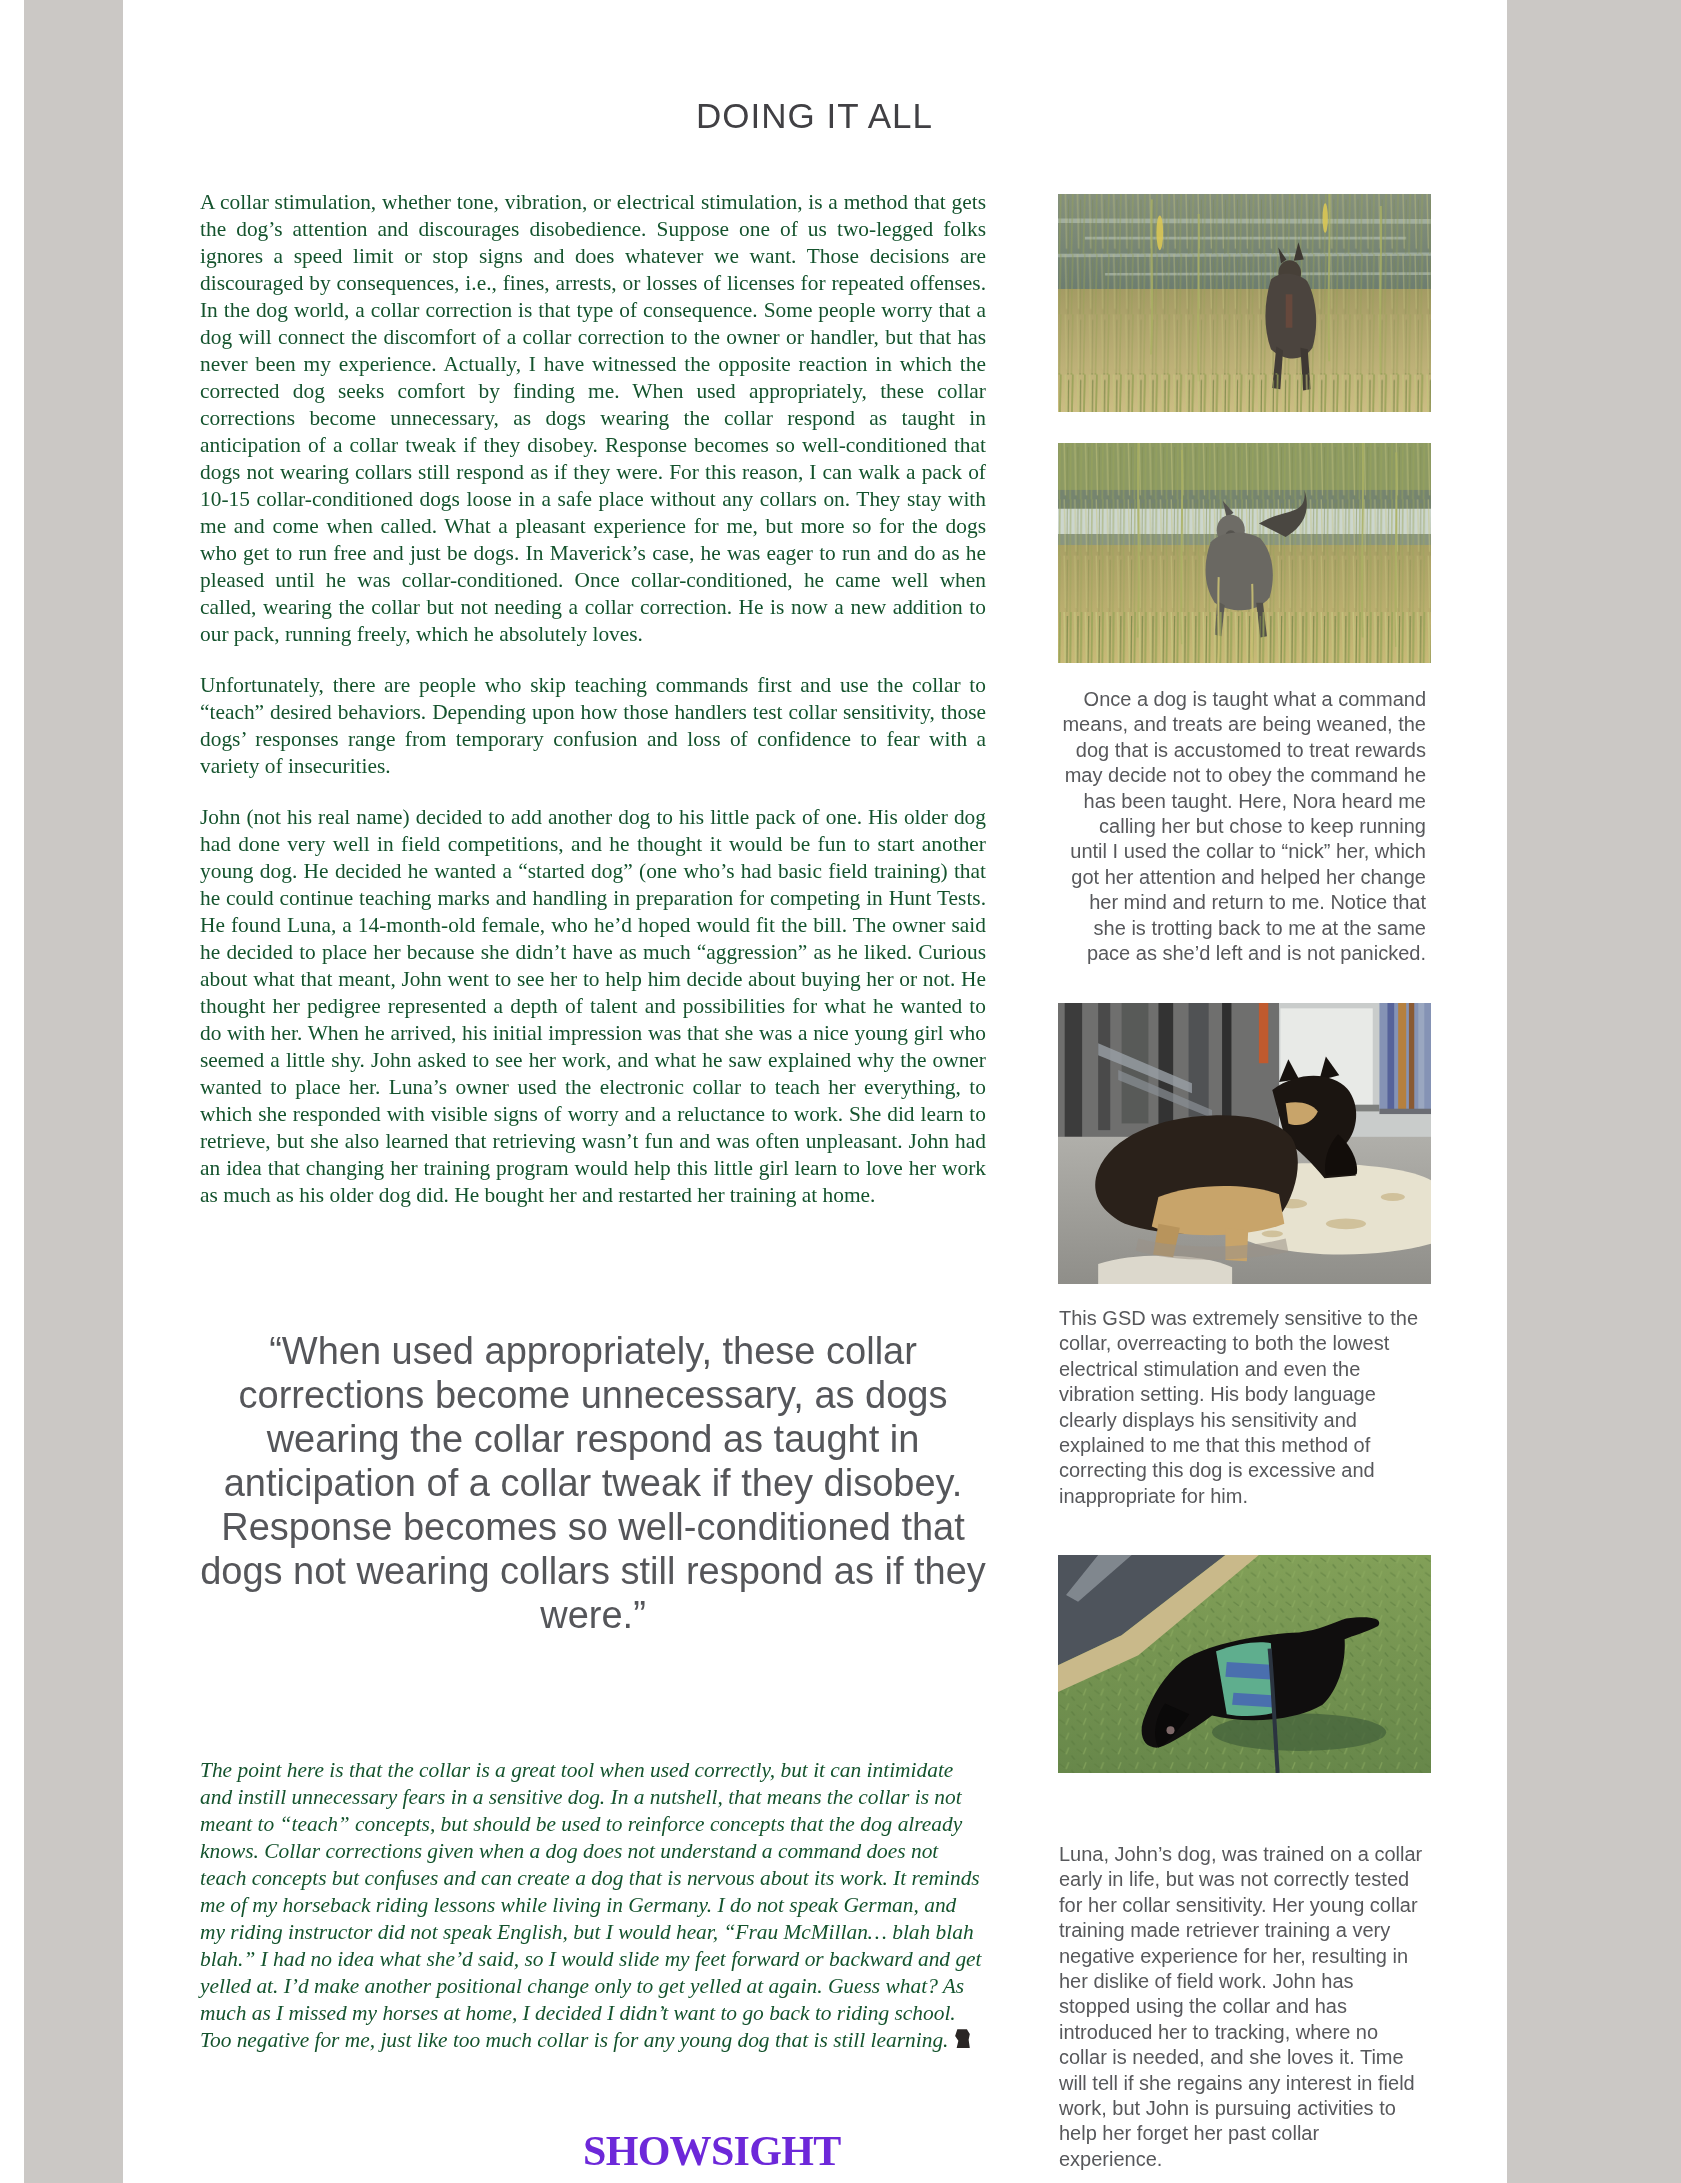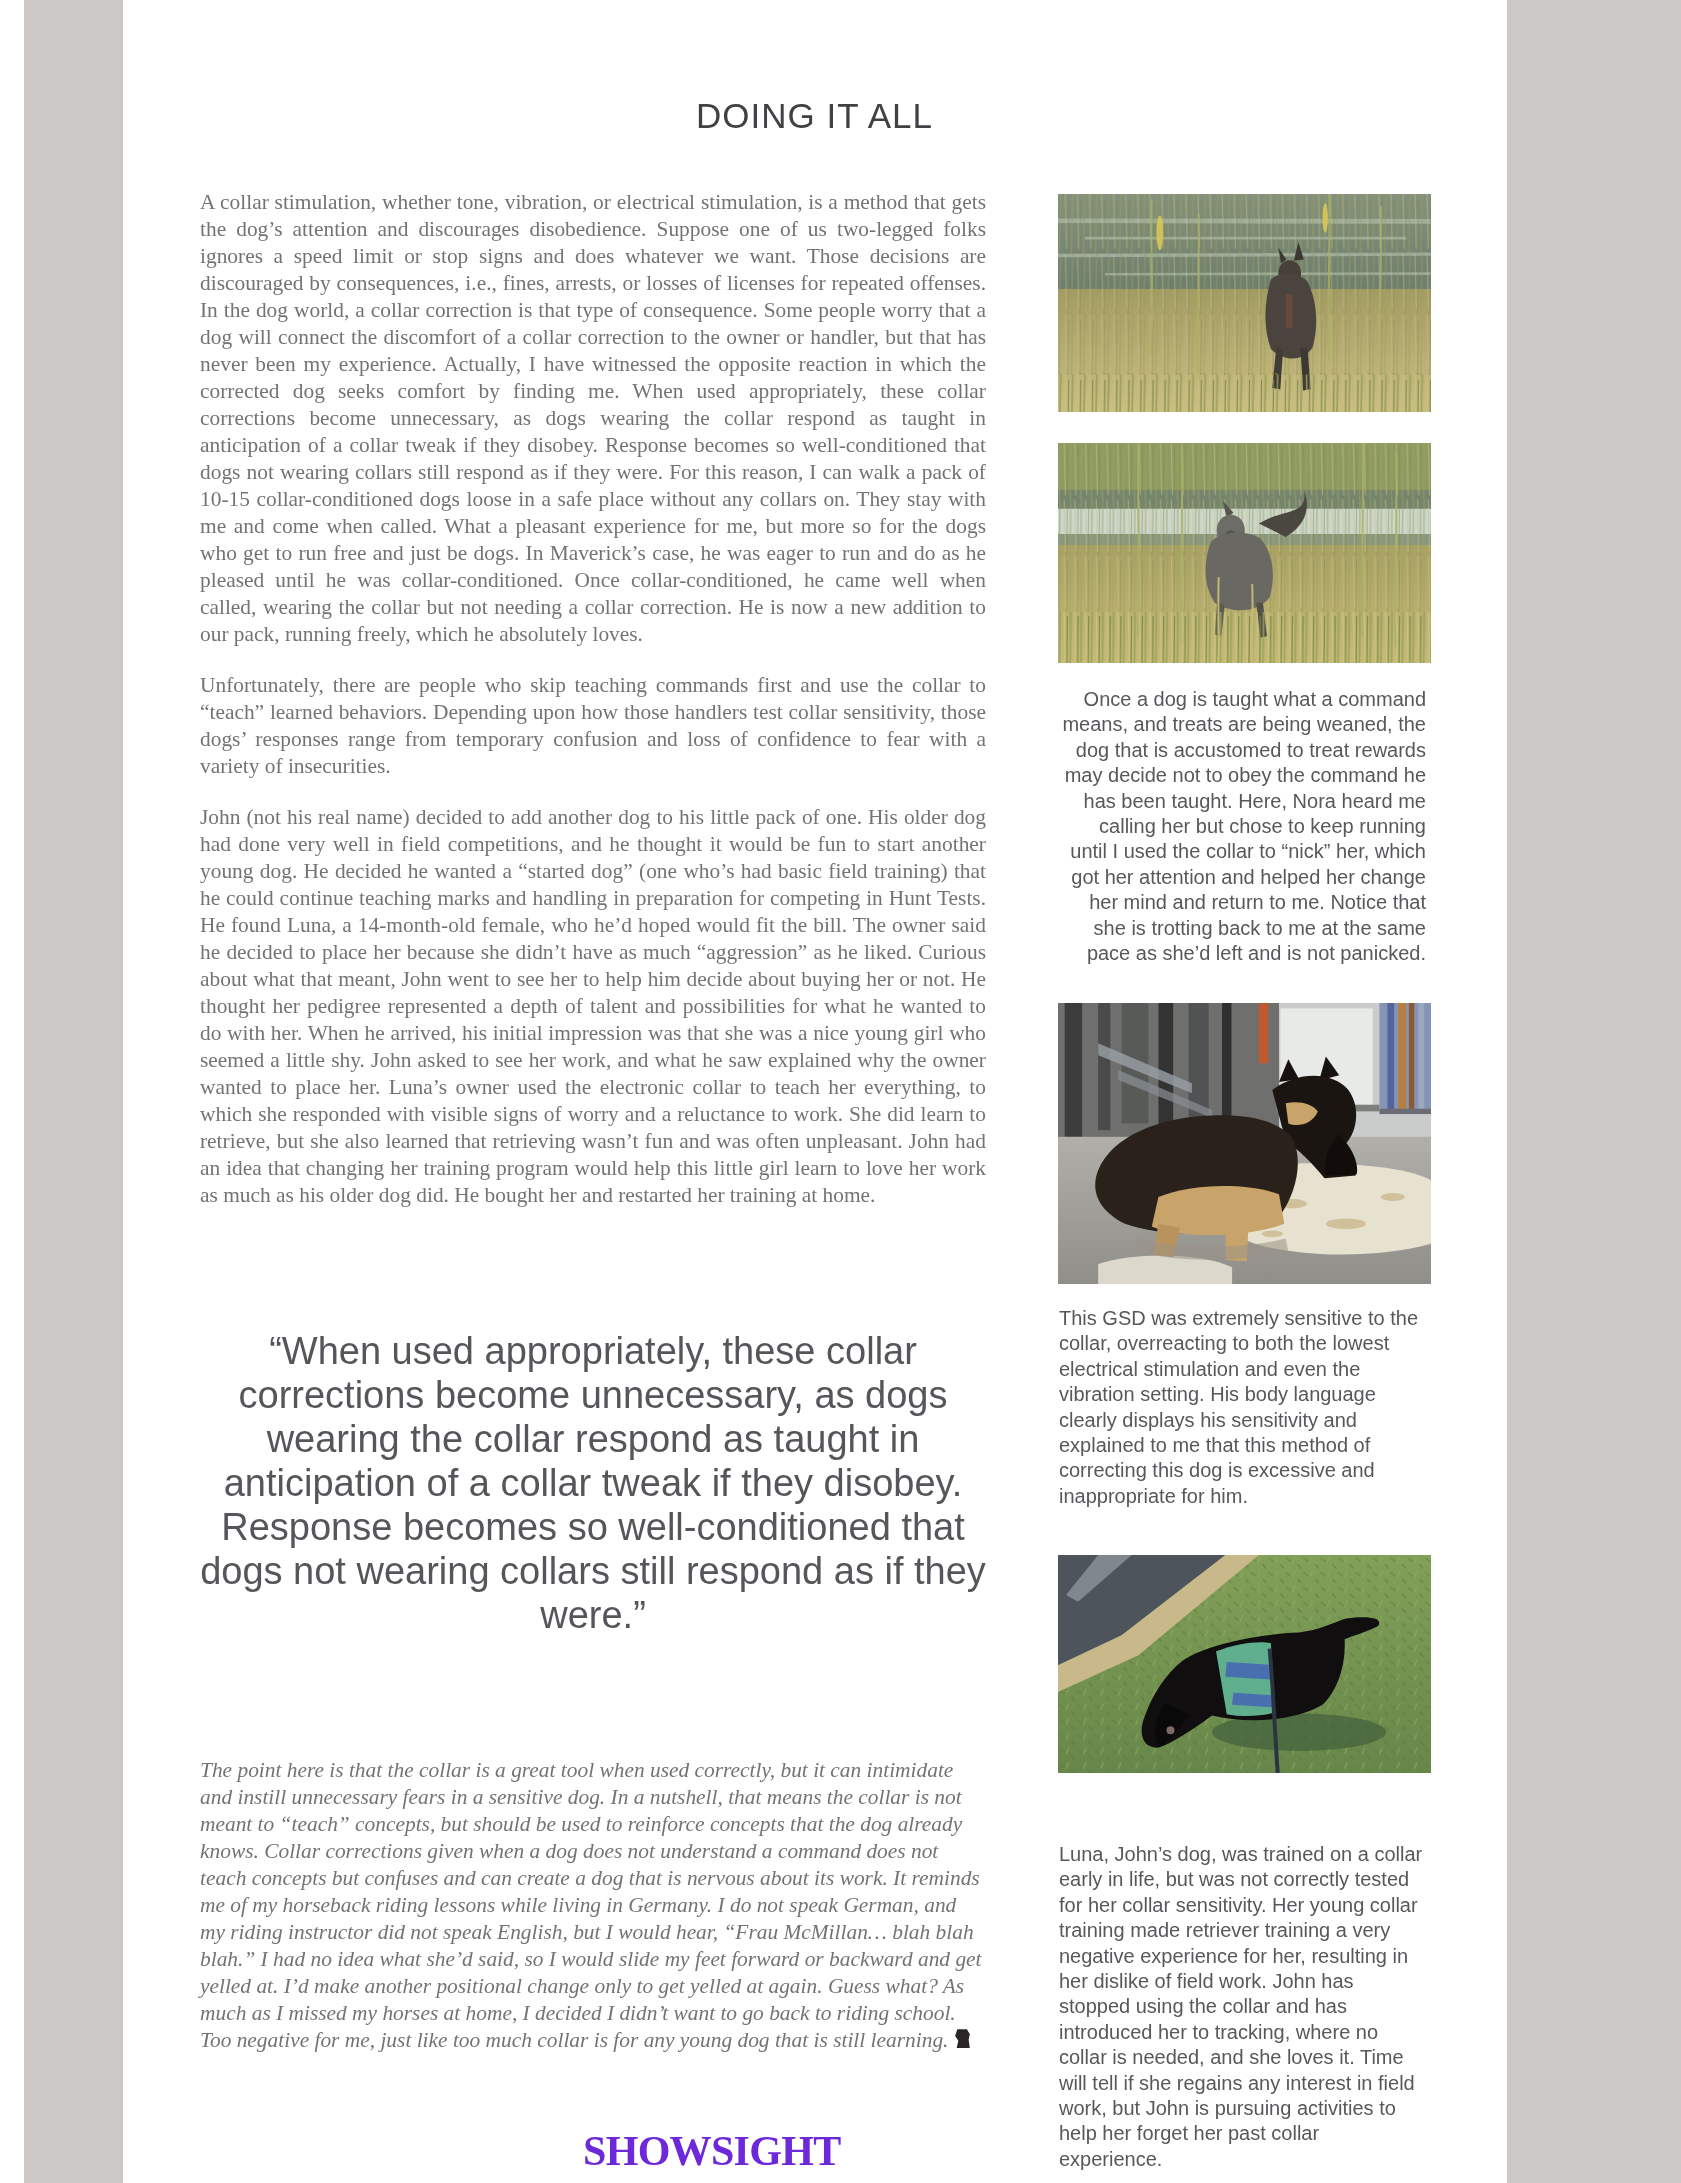--- a/index.html
+++ b/index.html
@@ -6,21 +6,21 @@
   body{width:1681px;height:2183px;overflow:hidden;font-family:"Liberation Sans",sans-serif;}
   .sheet{position:relative;width:1681px;height:2183px;background:#ffffff;margin-left:24px;}
   .margin-bar{position:absolute;top:0;height:2183px;background:#cbc8c5;}
   .margin-bar.left{left:0;width:99px;}
   .margin-bar.right{left:1483px;width:199px;}
   .page-title{position:absolute;left:99px;top:96px;width:1383px;text-align:center;
     font-family:"Liberation Sans",sans-serif;font-weight:400;font-size:35px;line-height:39px;
     letter-spacing:1px;color:#414044;}
   .main-col{position:absolute;left:176px;top:189px;width:786px;}
   .body-par{font-family:"Liberation Serif","DejaVu Serif",serif;font-size:21.4px;line-height:27px;
-    color:#737373;text-align:justify;margin:0 0 24px 0;}
+    color:#14532d;text-align:justify;margin:0 0 24px 0;}
   .pull-quote{position:absolute;left:176px;top:1329px;width:786px;text-align:center;
     font-family:"Liberation Sans",sans-serif;font-size:38px;line-height:44px;font-weight:400;
     color:#55565a;}
   .closing{position:absolute;left:176px;top:1757px;width:786px;font-style:italic;}
   .closing .body-par{margin:0;display:inline;}
   .end-mark{display:inline-block;width:14.7px;height:19px;margin-left:6.7px;vertical-align:-1.3px;
     background:#2a2625;clip-path:polygon(15% 0,80% 0,100% 25%,92% 55%,100% 100%,10% 100%,22% 60%,0 35%);}
   .side-photo{position:absolute;left:1034px;width:373px;overflow:hidden;}
   .side-photo svg{display:block;width:100%;height:100%;}
   .photo-1{top:194px;height:218px;}
@@ -40,21 +40,21 @@
 
 <div class="sheet">
 
   <div class="margin-bar left"></div>
   <div class="margin-bar right"></div>
 
   <div class="page-title">DOING IT ALL</div>
 
   <div class="main-col">
     <p class="body-par">A collar stimulation, whether tone, vibration, or electrical stimulation, is a method that gets the dog’s attention and discourages disobedience. Suppose one of us two-legged folks ignores a speed limit or stop signs and does whatever we want. Those decisions are discouraged by consequences, i.e., fines, arrests, or losses of licenses for repeated offenses. In the dog world, a collar correction is that type of consequence. Some people worry that a dog will connect the discomfort of a collar correction to the owner or handler, but that has never been my experience. Actually, I have witnessed the opposite reaction in which the corrected dog seeks comfort by finding me. When used appropriately, these collar corrections become unnecessary, as dogs wearing the collar respond as taught in anticipation of a collar tweak if they disobey. Response becomes so well-conditioned that dogs not wearing collars still respond as if they were. For this reason, I can walk a pack of 10-15 collar-conditioned dogs loose in a safe place without any collars on. They stay with me and come when called. What a pleasant experience for me, but more so for the dogs who get to run free and just be dogs. In Maverick’s case, he was eager to run and do as he pleased until he was collar-conditioned. Once collar-conditioned, he came well when called, wearing the collar but not needing a collar correction. He is now a new addition to our pack, running freely, which he absolutely loves.</p>
-    <p class="body-par">Unfortunately, there are people who skip teaching commands first and use the collar to “teach” learned behaviors. Depending upon how those handlers test collar sensitivity, those dogs’ responses range from temporary confusion and loss of confidence to fear with a variety of insecurities.</p>
+    <p class="body-par">Unfortunately, there are people who skip teaching commands first and use the collar to “teach” desired behaviors. Depending upon how those handlers test collar sensitivity, those dogs’ responses range from temporary confusion and loss of confidence to fear with a variety of insecurities.</p>
     <p class="body-par">John (not his real name) decided to add another dog to his little pack of one. His older dog had done very well in field competitions, and he thought it would be fun to start another young dog. He decided he wanted a “started dog” (one who’s had basic field training) that he could continue teaching marks and handling in preparation for competing in Hunt Tests. He found Luna, a 14-month-old female, who he’d hoped would fit the bill. The owner said he decided to place her because she didn’t have as much “aggression” as he liked. Curious about what that meant, John went to see her to help him decide about buying her or not. He thought her pedigree represented a depth of talent and possibilities for what he wanted to do with her. When he arrived, his initial impression was that she was a nice young girl who seemed a little shy. John asked to see her work, and what he saw explained why the owner wanted to place her. Luna’s owner used the electronic collar to teach her everything, to which she responded with visible signs of worry and a reluctance to work. She did learn to retrieve, but she also learned that retrieving wasn’t fun and was often unpleasant. John had an idea that changing her training program would help this little girl learn to love her work as much as his older dog did. He bought her and restarted her training at home.</p>
   </div>
 
   <div class="pull-quote">“When used appropriately, these collar corrections become unnecessary, as dogs wearing the collar respond as taught in anticipation of a collar tweak if they disobey. Response becomes so well-conditioned that dogs not wearing collars still respond as if they were.”</div>
 
   <div class="closing">
     <p class="body-par">The point here is that the collar is a great tool when used correctly, but it can intimidate and instill unnecessary fears in a sensitive dog. In a nutshell, that means the collar is not meant to “teach” concepts, but should be used to reinforce concepts that the dog already knows. Collar corrections given when a dog does not understand a command does not teach concepts but confuses and can create a dog that is nervous about its work. It reminds me of my horseback riding lessons while living in Germany. I do not speak German, and my riding instructor did not speak English, but I would hear, “Frau McMillan… blah blah blah.” I had no idea what she’d said, so I would slide my feet forward or backward and get yelled at. I’d make another positional change only to get yelled at again. Guess what? As much as I missed my horses at home, I decided I didn’t want to go back to riding school. Too negative for me, just like too much collar is for any young dog that is still learning.</p><span class="end-mark"></span>
   </div>
 
   <div class="side-photo photo-1">

